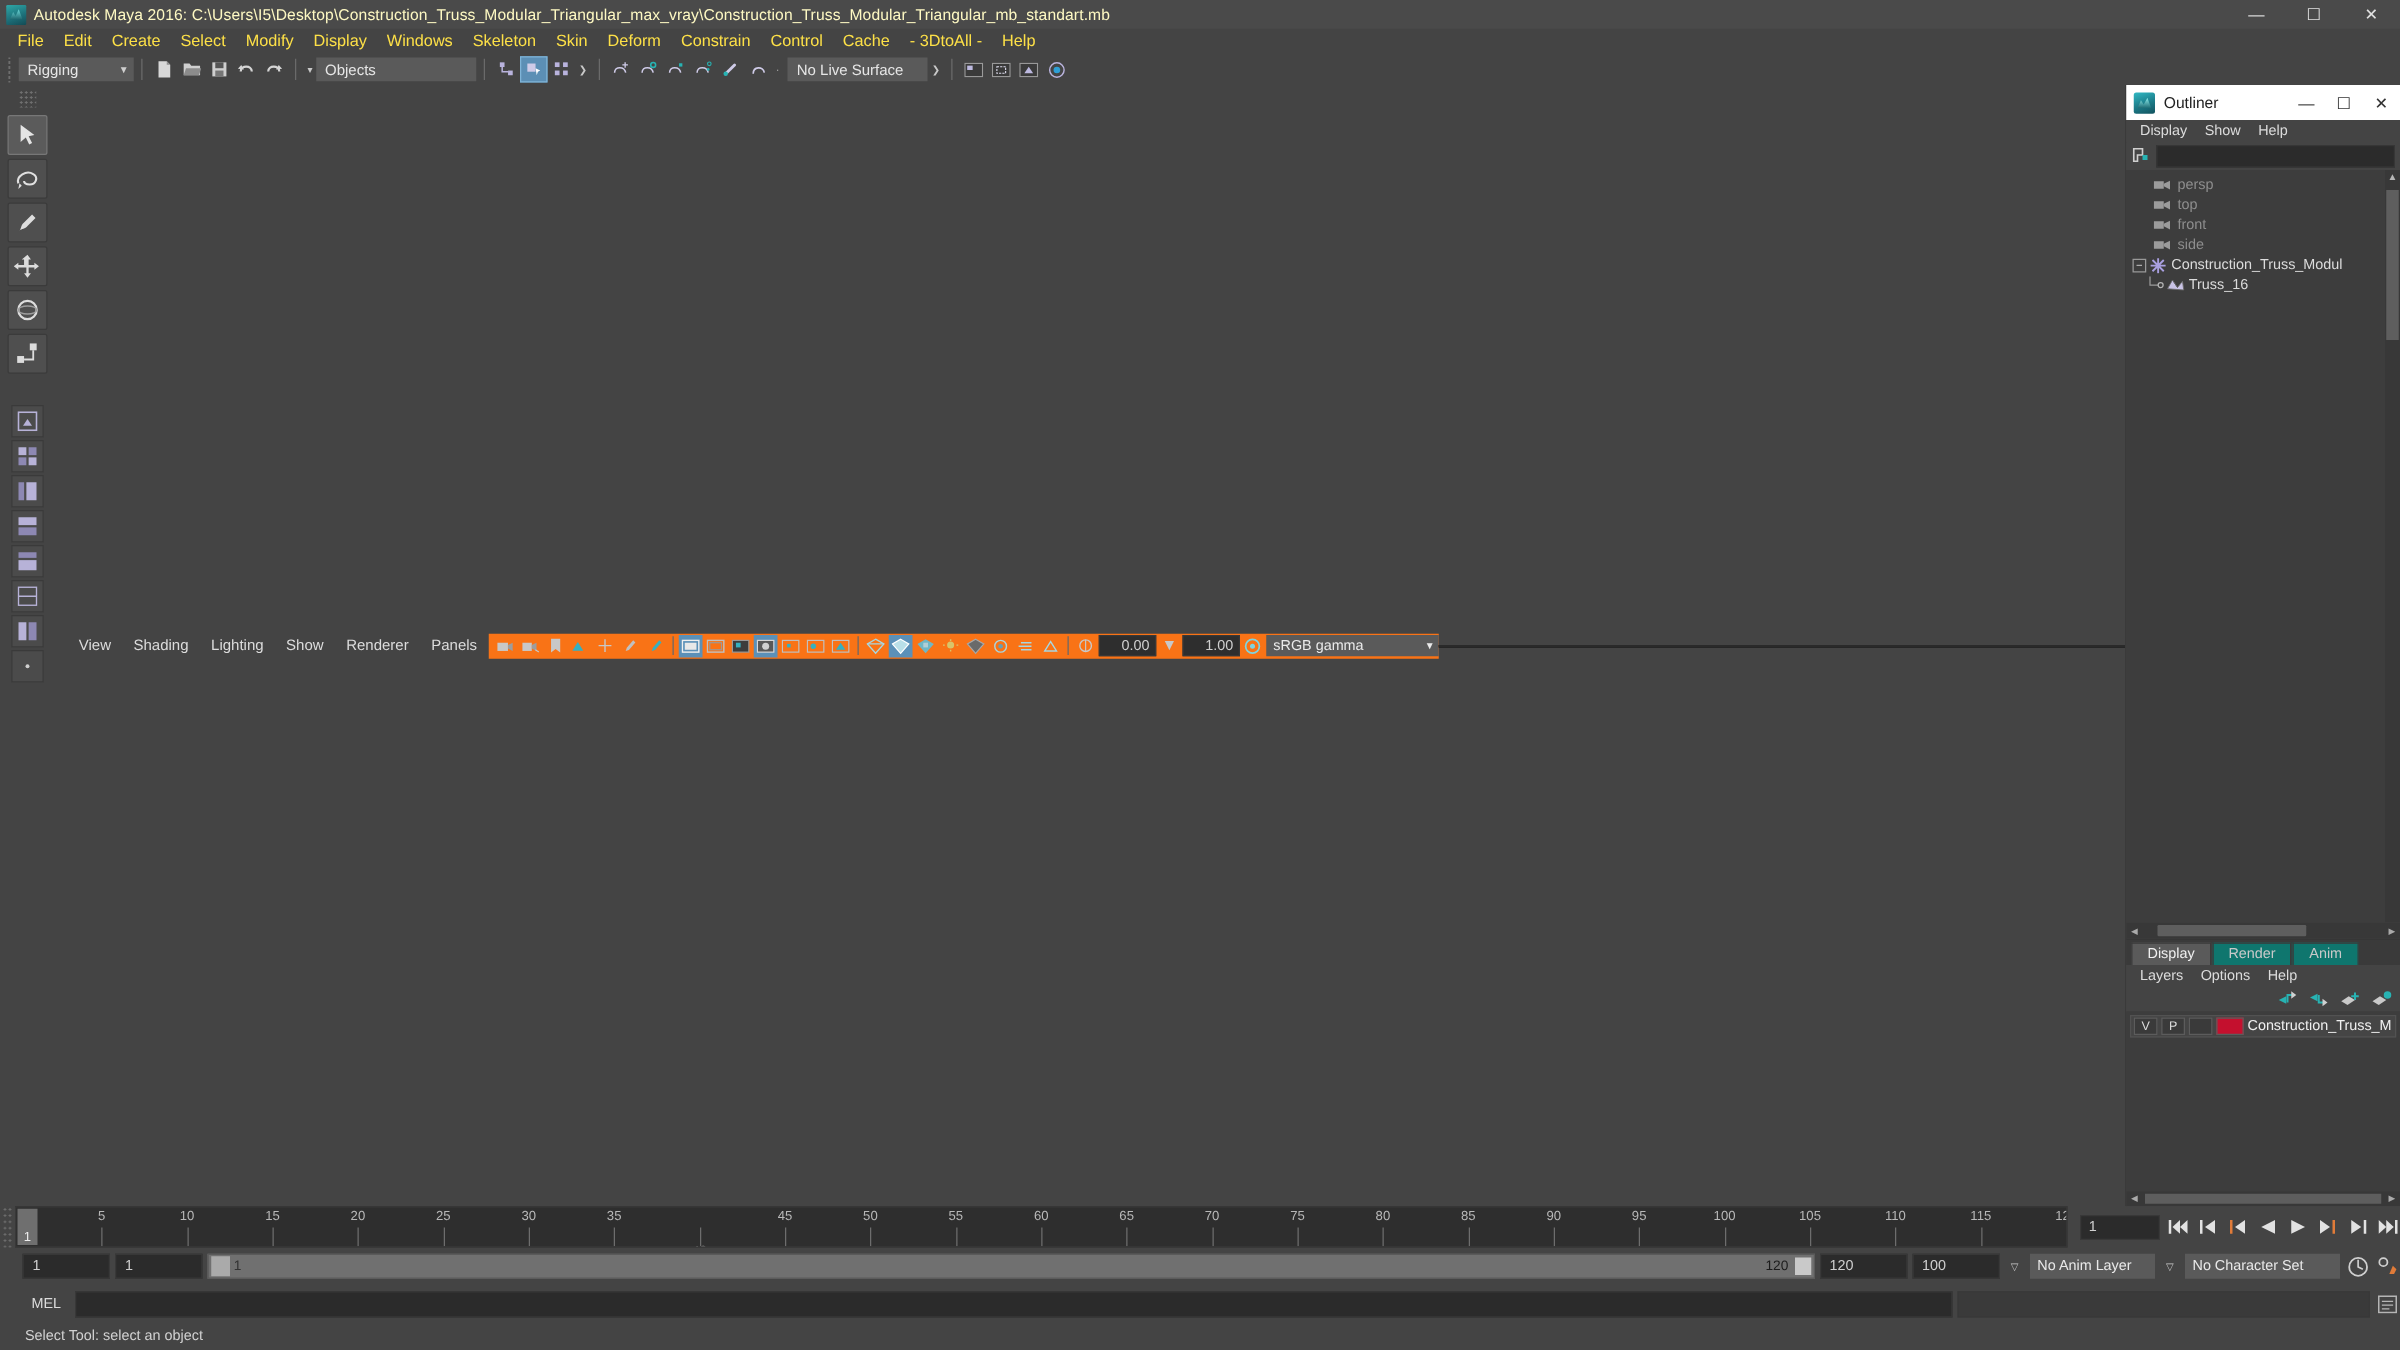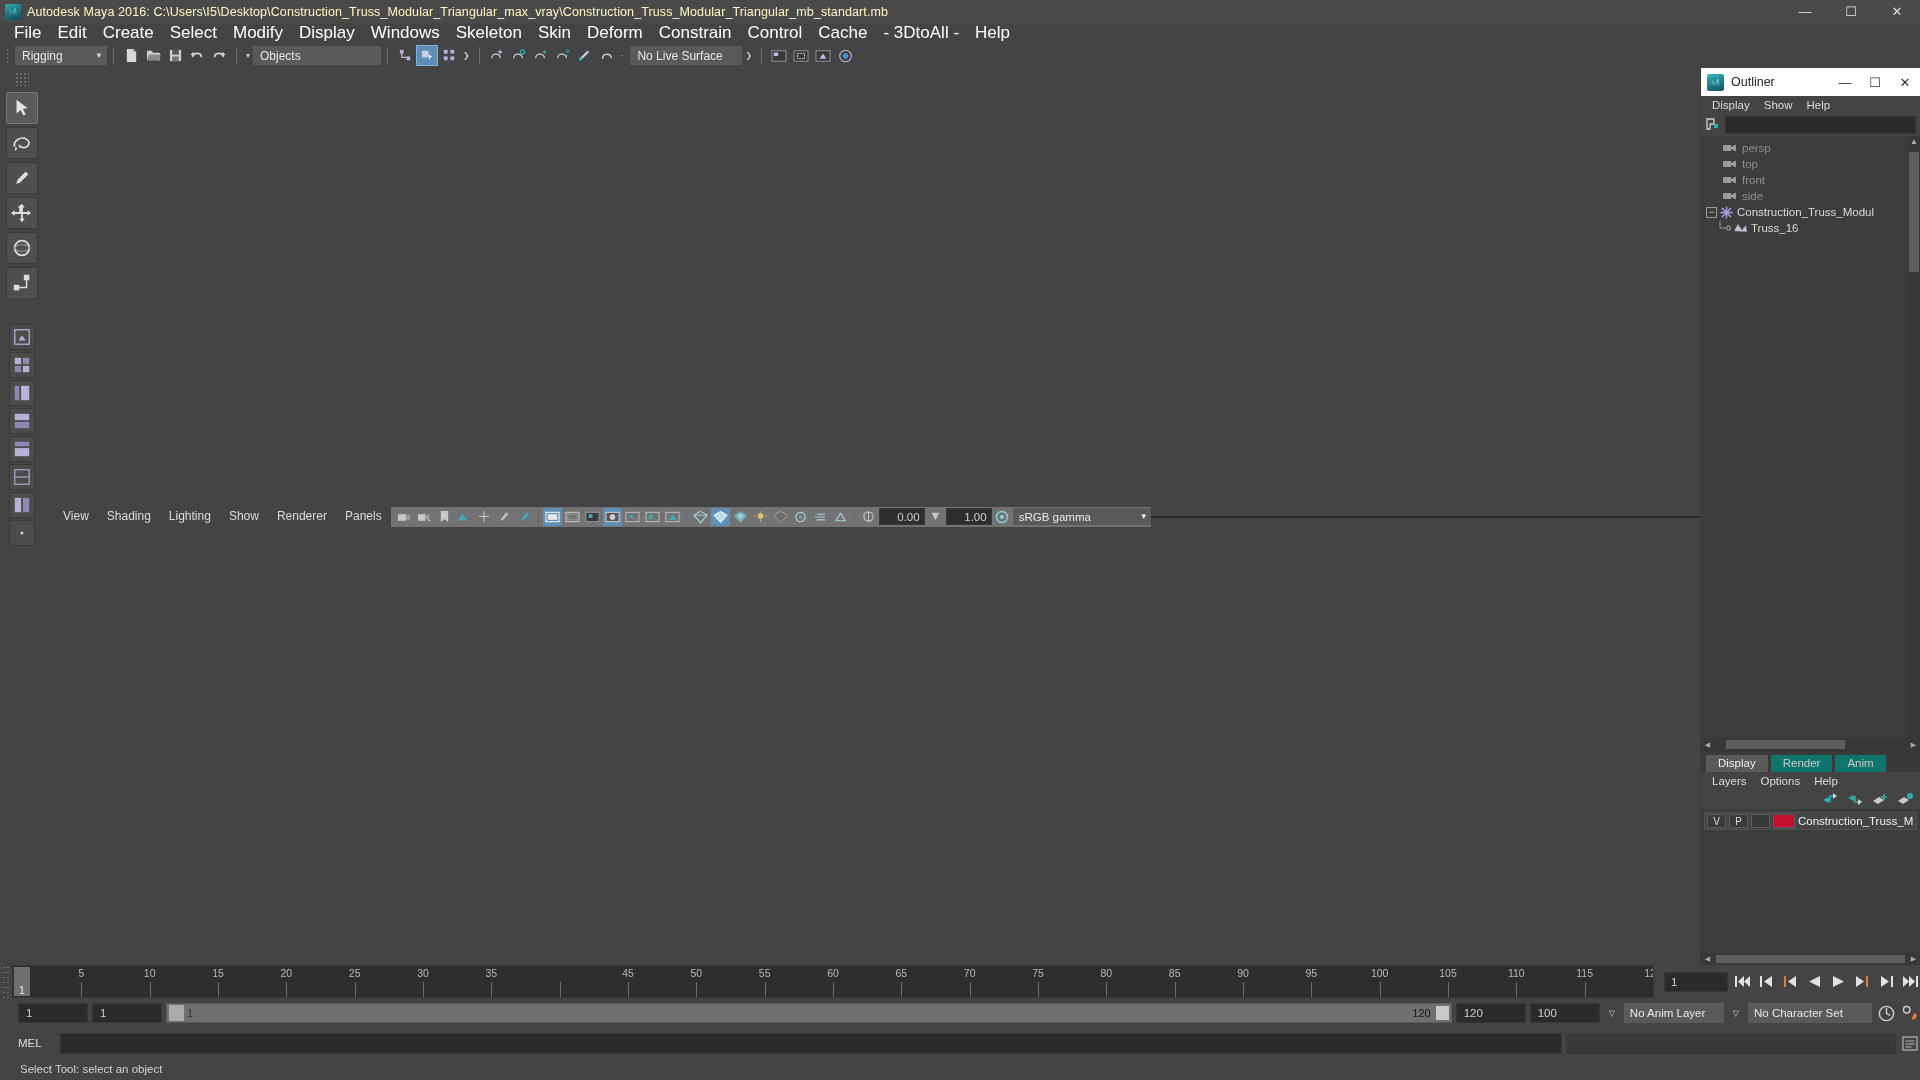--- a/index.html
+++ b/index.html
@@ -36,21 +36,21 @@
     width: 46px; height: 23px; display: flex; align-items: center; justify-content: center;
     color: #e0e0e0; font-size: 13px; line-height: 1;
   }
 
   
   .menubar {
     height: 20px; flex: 0 0 20px; background: #444444; display: flex; align-items: center;
     padding-left: 6px; gap: 0px;
   }
   .menu-item {
-    padding: 2px 8px; font-size: 17px; color: #ffffff; white-space: nowrap; cursor: default;
+    padding: 2px 8px; font-size: 13px; color: #fde047; white-space: nowrap; cursor: default;
     line-height: 14px;
   }
 
   
   .statusline {
     height: 25px; flex: 0 0 25px; background: #444444; display: flex; align-items: center;
     gap: 0; padding-left: 5px;
   }
   .grip {
     width: 7px; height: 20px; flex: 0 0 7px; margin-right: 3px;
@@ -98,21 +98,21 @@
   
   .viewcol { flex: 1 1 auto; display: flex; flex-direction: row; min-width: 0; background: #444; align-items: center; }
   .panel-menubar {
     height: 19px; flex: 0 0 19px; background: #444444; display: flex; align-items: center;
     padding-left: 10px;
   }
   .panel-menu {
     font-size: 12px; color: #dcdcdc; padding: 1px 9px; line-height: 15px;
   }
   .panel-toolbar {
-    height: 20px; flex: 0 0 20px; background: #737373; display: flex; align-items: center;
+    height: 20px; flex: 0 0 20px; background: #f97316; display: flex; align-items: center;
     padding-left: 4px; gap: 1px;
   }
   .pt-ico {
     width: 19px; height: 18px; display: inline-flex; align-items: center; justify-content: center;
     flex: 0 0 19px;
   }
   .pt-ico.on { background: #5b90b8; }
   .pt-sep { width: 1px; height: 15px; background: #686868; margin: 0 3px; flex: 0 0 1px; }
   .num-field {
     width: 46px; height: 17px; background: #2e2e2e; border: 1px solid #383838; color: #cfcfcf;
@@ -263,21 +263,21 @@
   .rb-handle-r { position: absolute; right: 2px; width: 13px; height: 14px; background: #c9c9c9; }
   .rb-rnum { position: absolute; right: 20px; font-size: 11px; color: #1c1c1c; }
   .combo-sm {
     height: 20px; background: #5a5a5a; color: #e9e9e9; font-size: 11.5px;
     display: flex; align-items: center; padding: 0 6px;
   }
   .tri-down { font-size: 8px; color: #c9c9c9; padding: 0 5px; }
 
   
   .cmdline { height: 30px; flex: 0 0 30px; display: flex; align-items: center; background: #444; gap: 4px; padding-left: 2px; }
-  .mel-label { font-size: 11.5px; color: #dcdcdc; width: 38px; }
+  .mel-label { font-size: 11.5px; color: #dcdcdc; width: 38px; text-align: center; }
   .mel-input { flex: 1 1 auto; height: 21px; background: #2b2b2b; border: 1px solid #383838; }
   .mel-out { width: 330px; height: 21px; background: #3a3a3a; border: 1px solid #383838; }
   .cmd-ico { width: 20px; height: 20px; display: flex; align-items: center; justify-content: center; }
 
   
   .helpline { height: 22px; flex: 0 0 22px; display: flex; align-items: center; background: #444; padding-left: 2px; gap: 6px; }
   .help-text { font-size: 11.5px; color: #d2d2d2; }
 </style>
 </head>
 <body>

